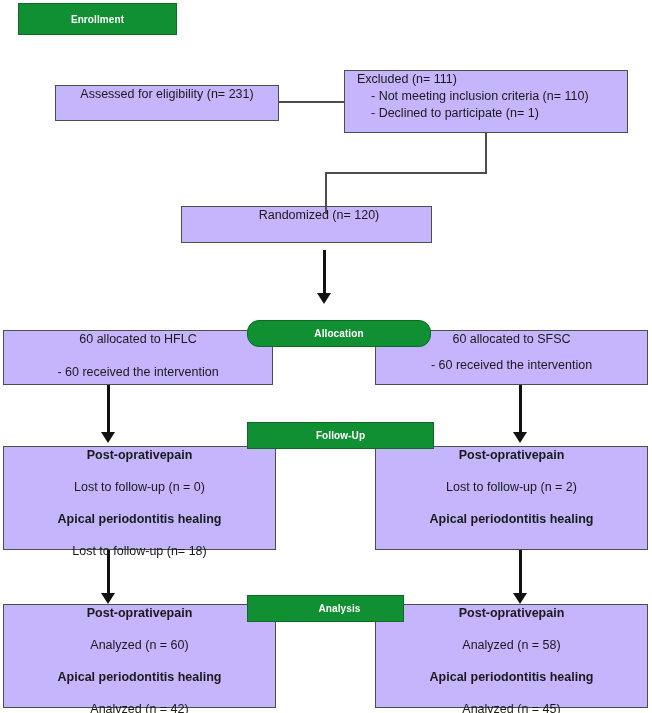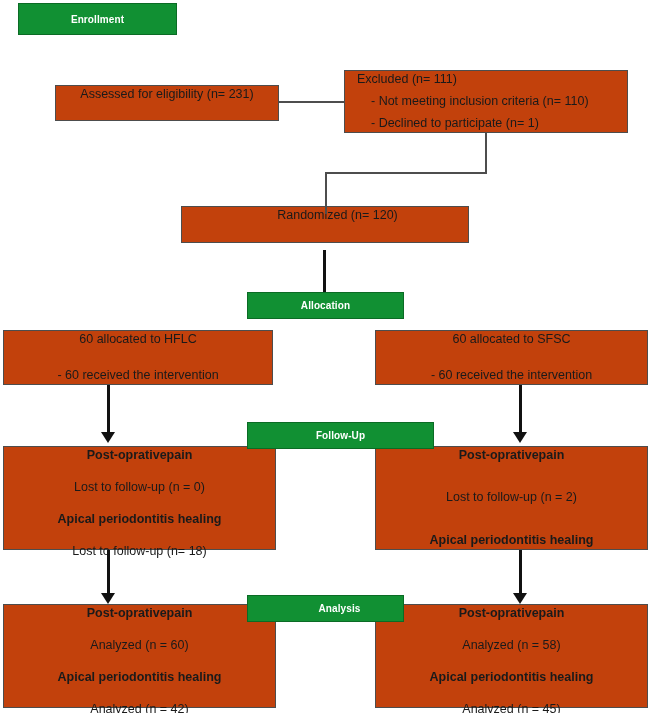--- a/index.html
+++ b/index.html
@@ -16,25 +16,25 @@
     width: 652px;
     height: 713px;
     background: #ffffff;
     overflow: hidden;
   }
 
   
   .box {
     position: absolute;
     box-sizing: border-box;
-    background: #c2410c;
+    background: #c4b5fd;
     border: 1px solid #4d4d4d;
     display: flex;
     flex-direction: column;
-    justify-content: space-between;
+    justify-content: flex-start;
     color: #1a1a1a;
   }
   .box.center { align-items: center; text-align: center; }
   .box.left   { align-items: flex-start; text-align: left; }
 
   .stage {
     position: absolute;
     box-sizing: border-box;
     background: #119033;
     border: 1px solid #0b6b25;
@@ -102,28 +102,28 @@
     <div class="line-txt pad-l">-  Not meeting inclusion criteria (n= 110)</div>
     <div class="line-txt pad-l">-   Declined to participate (n= 1)</div>
   </div>
 
   <div class="conn h" style="left:279px; top:101px; width:66px;"></div>
 
   <div class="conn v" style="left:485px; top:133px; height:41px;"></div>
   <div class="conn h" style="left:325px; top:172px; width:162px;"></div>
   <div class="conn v" style="left:325px; top:172px; height:42px;"></div>
 
-  <div class="box center" style="left:181px; top:206px; width:288px; height:37px;padding-left:25px;">
+  <div class="box center" style="left:181px; top:206px; width:251px; height:37px;padding-left:25px;">
     <div class="line-txt">Randomized (n= 120)</div>
   </div>
 
   <div class="arrow-line" style="left:323px; top:250px; height:47px;"></div>
   <div class="arrow-head" style="left:317px; top:293px;"></div>
 
-  <div class="stage" style="left:247px; top:292px; width:157px; height:27px;">
+  <div class="stage" style="left:247px; top:320px; width:184px; height:27px;border-radius:12px;">
     <span>Allocation</span>
   </div>
 
   <div class="box center row2" style="left:3px; top:330px; width:270px; height:55px;gap:16px;">
     <div class="line-txt">60 allocated to HFLC</div>
     <div class="line-txt">- 60 received the intervention</div>
   </div>
 
   <div class="box center row2" style="left:375px; top:330px; width:273px; height:55px;">
     <div class="line-txt">60 allocated to SFSC</div>

